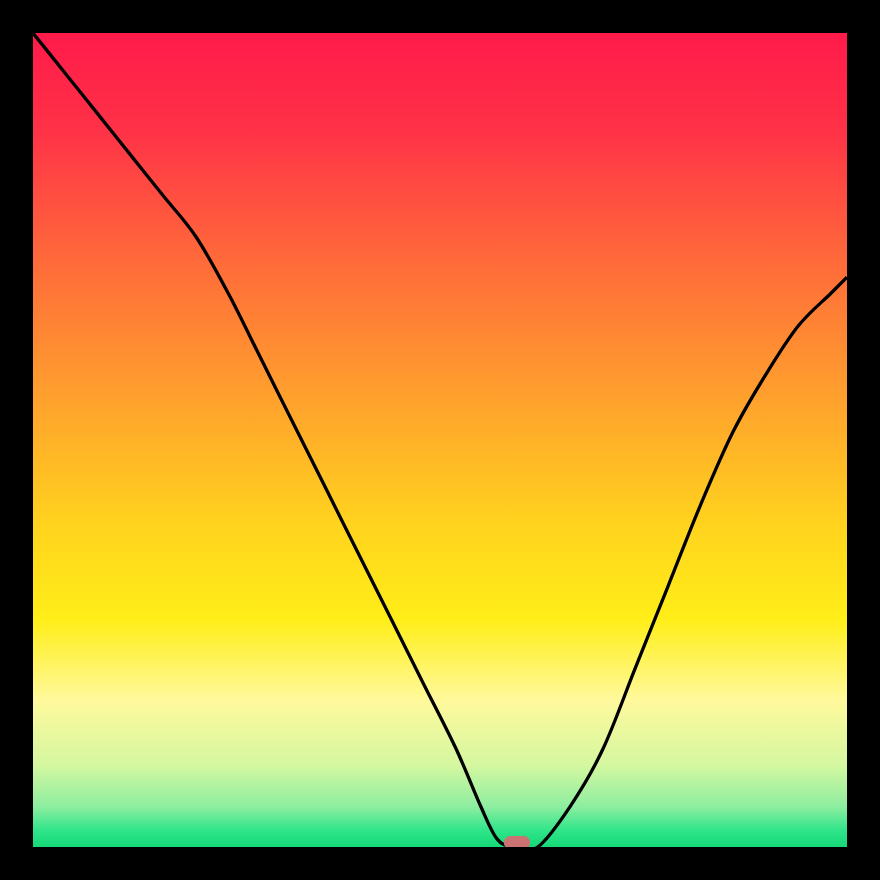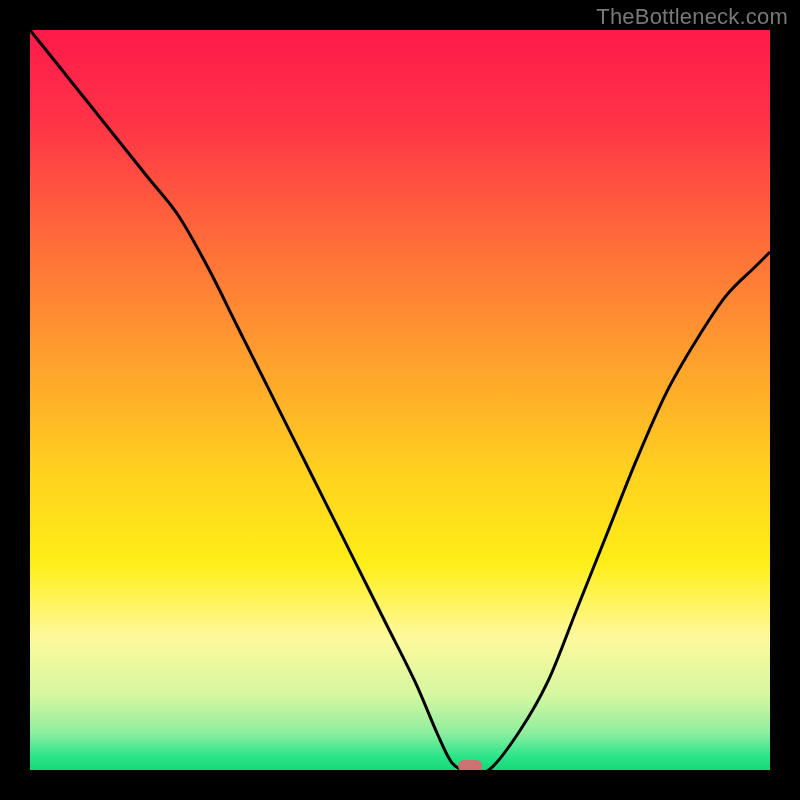--- a/index.html
+++ b/index.html
@@ -56,21 +56,20 @@
     background: #cb7272;
     transform: translate(-50%, -50%);
     z-index: 30;
   }
 </style>
 </head>
 <body>
 
 <div class="frame">
 
-  <div class="watermark">TheBottleneck.com</div>
 
   <div class="plot-area">
 
     <svg class="gradient-fill" viewBox="0 0 740 740" preserveAspectRatio="none">
       <defs>
         <linearGradient id="gradFill" x1="0" y1="0" x2="0" y2="1">
             <stop offset="0.0%" stop-color="#ff1a4a"></stop>
             <stop offset="12.0%" stop-color="#ff3247"></stop>
             <stop offset="28.0%" stop-color="#ff6a3a"></stop>
             <stop offset="44.0%" stop-color="#ff9e2e"></stop>

